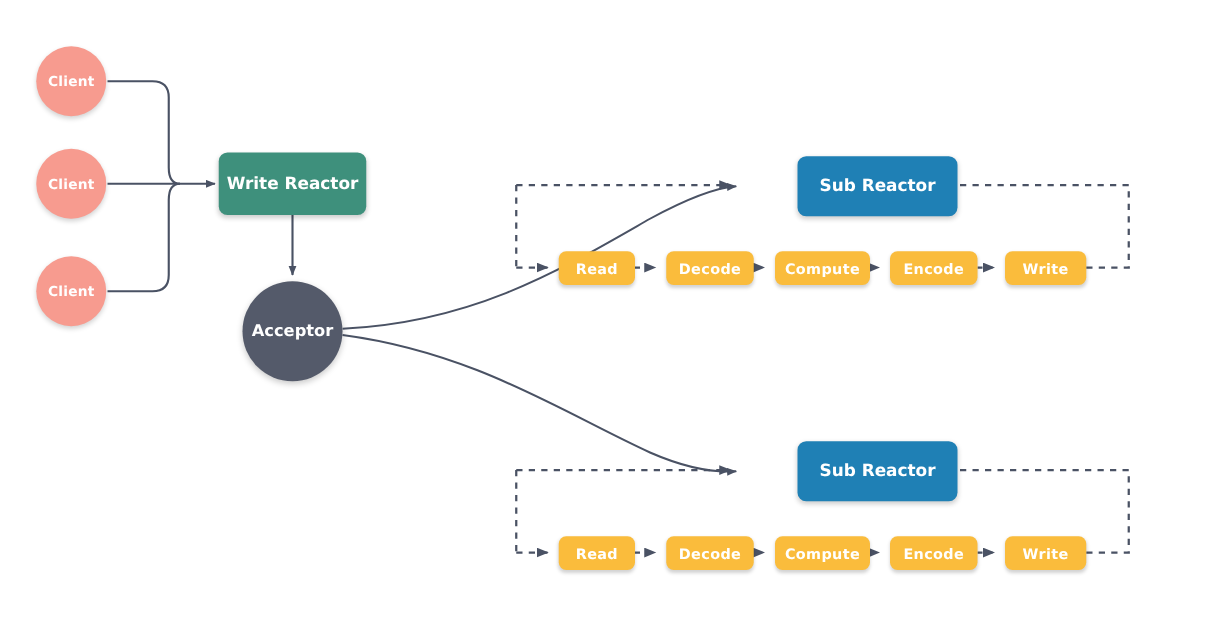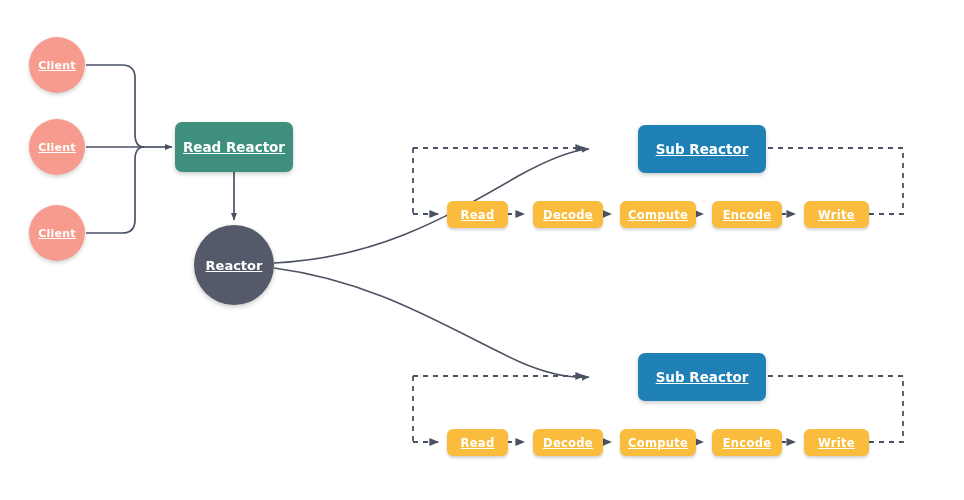--- a/index.html
+++ b/index.html
@@ -27,21 +27,20 @@
     pointer-events: none;
   }
   .node {
     position: absolute;
     display: flex;
     align-items: center;
     justify-content: center;
     color: #ffffff;
     box-sizing: border-box;
     white-space: nowrap;
-    text-decoration: underline;
   }
   .client-node {
     width: 56px;
     height: 56px;
     border-radius: 50%;
     background: #f79b8f;
     font-size: 11px;
     font-weight: bold;
     letter-spacing: 0.2px;
     box-shadow: 0 2px 4px rgba(0,0,0,0.18);
@@ -138,25 +137,25 @@
     <span>Client</span>
   </div>
   <div class="node client-node" style="left:29px; top:119px;">
     <span>Client</span>
   </div>
   <div class="node client-node" style="left:29px; top:205px;">
     <span>Client</span>
   </div>
 
   <div class="node main-reactor-node" style="left:175px; top:122px;">
-    <span>Read Reactor</span>
+    <span>Write Reactor</span>
   </div>
 
   <div class="node acceptor-node" style="left:194px; top:225px;">
-    <span>Reactor</span>
+    <span>Acceptor</span>
   </div>
 
   <div class="node sub-reactor-node" style="left:594px; top:125px;">
     <span>Sub Reactor</span>
   </div>
   <div class="node stage-node" style="left:447px; top:201px; width:61px;">
     <span>Read</span>
   </div>
   <div class="node stage-node" style="left:533px; top:201px; width:70px;">
     <span>Decode</span>

